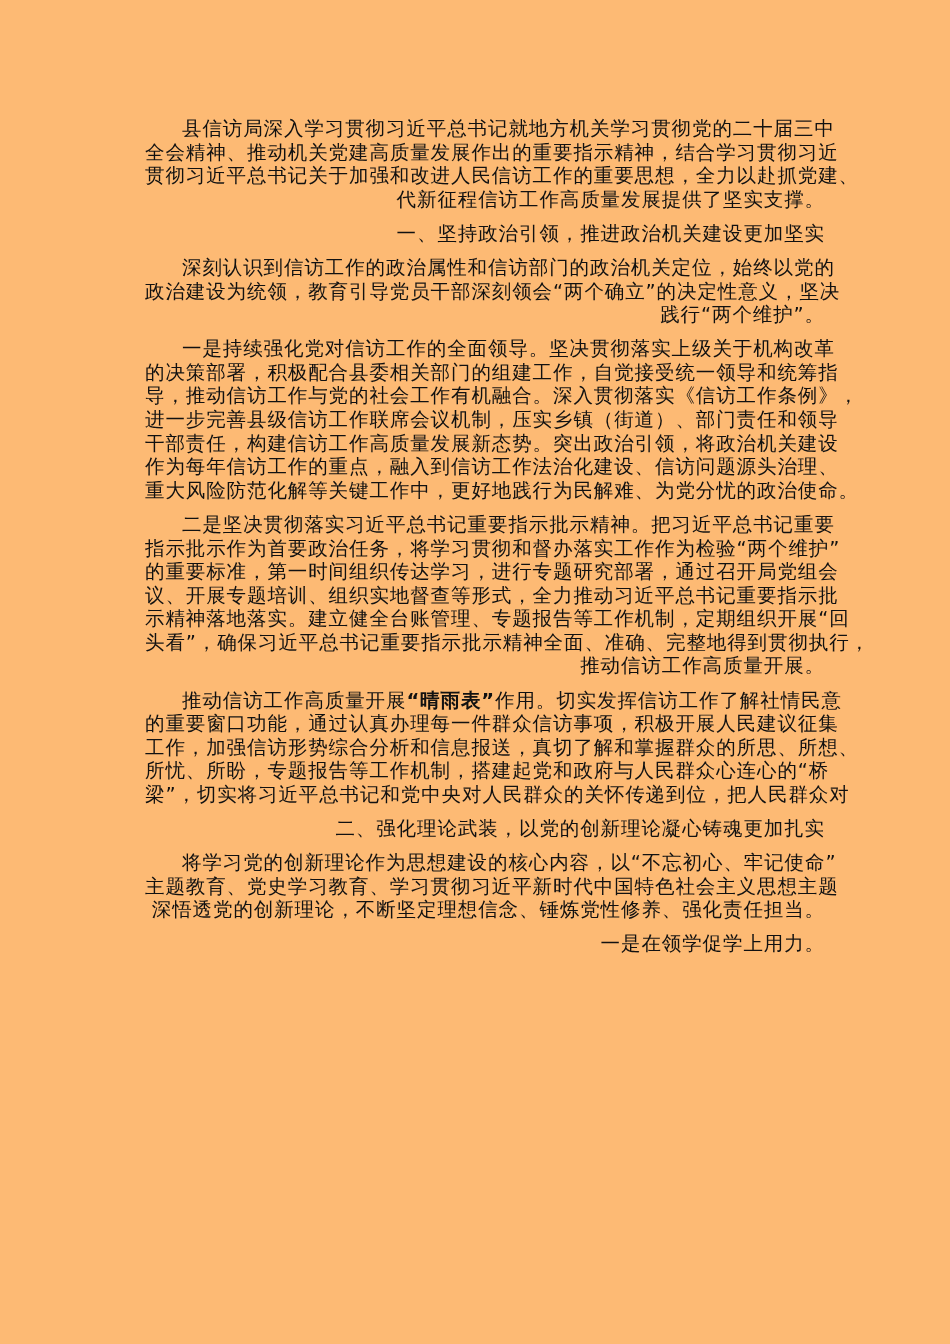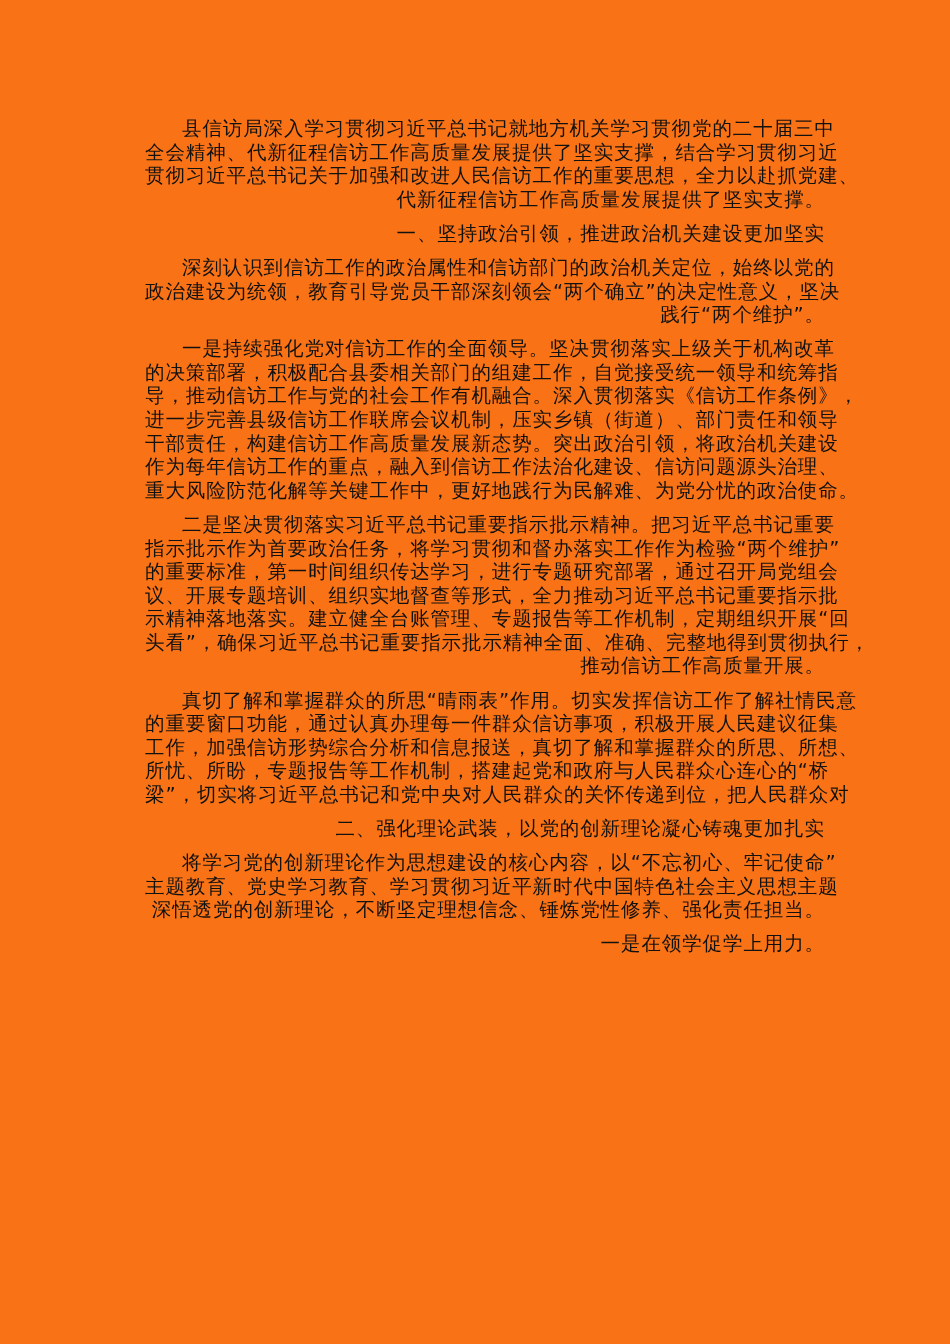--- a/index.html
+++ b/index.html
@@ -1,43 +1,43 @@
 <!DOCTYPE html>
 <html><head>
 <meta charset="utf-8">
 <style>
   html, body { margin: 0; padding: 0; background: #ffffff; }
   body { width: 950px; height: 1344px; position: relative; overflow: hidden; }
   .page {
     position: absolute; left: 0; top: 0; width: 950px; height: 1344px;
-    background: #f97316;
+    background: #fdba74;
   }
   .doc {
     position: absolute; left: 145px; top: 117px; width: 680px;
     font-family: "DejaVu Sans", "Liberation Sans", sans-serif;
     font-size: 19.5px; color: #111111;
   }
   .para { margin: 0 0 10.5px 0; }
   .line {
     display: block; height: 23.6px; line-height: 23.6px;
     white-space: nowrap; letter-spacing: 0.9px; text-align: right;
   }
   .line.indent { padding-left: 37px; }
   .line.justify { text-align: justify; text-align-last: justify; }
-  .b { font-weight: normal; }
+  .b { font-weight: bold; }
 </style>
 </head>
 <body>
 
 <div class="page">
   <div class="doc">
 
     <div class="para">
       <span class="line indent justify">县信访局深入学习贯彻习近平总书记就地方机关学习贯彻党的二十届三中</span>
-      <span class="line justify">全会精神、代新征程信访工作高质量发展提供了坚实支撑，结合学习贯彻习近</span>
+      <span class="line justify">全会精神、推动机关党建高质量发展作出的重要指示精神，结合学习贯彻习近</span>
       <span class="line justify">贯彻习近平总书记关于加强和改进人民信访工作的重要思想，全力以赴抓党建、</span>
       <span class="line">代新征程信访工作高质量发展提供了坚实支撑。</span>
     </div>
 
     <div class="para">
       <span class="line indent">一、坚持政治引领，推进政治机关建设更加坚实</span>
     </div>
 
     <div class="para">
       <span class="line indent justify">深刻认识到信访工作的政治属性和信访部门的政治机关定位，始终以党的</span>
@@ -59,21 +59,21 @@
       <span class="line indent justify">二是坚决贯彻落实习近平总书记重要指示批示精神。把习近平总书记重要</span>
       <span class="line justify">指示批示作为首要政治任务，将学习贯彻和督办落实工作作为检验“两个维护”</span>
       <span class="line justify">的重要标准，第一时间组织传达学习，进行专题研究部署，通过召开局党组会</span>
       <span class="line justify">议、开展专题培训、组织实地督查等形式，全力推动习近平总书记重要指示批</span>
       <span class="line justify">示精神落地落实。建立健全台账管理、专题报告等工作机制，定期组织开展“回</span>
       <span class="line justify">头看”，确保习近平总书记重要指示批示精神全面、准确、完整地得到贯彻执行，</span>
       <span class="line">推动信访工作高质量开展。</span>
     </div>
 
     <div class="para">
-      <span class="line indent justify"><span>真切了解和掌握群众的所思</span><span class="b">“晴雨表”</span><span>作用。切实发挥信访工作了解社情民意</span></span>
+      <span class="line indent justify"><span>推动信访工作高质量开展</span><span class="b">“晴雨表”</span><span>作用。切实发挥信访工作了解社情民意</span></span>
       <span class="line justify">的重要窗口功能，通过认真办理每一件群众信访事项，积极开展人民建议征集</span>
       <span class="line justify">工作，加强信访形势综合分析和信息报送，真切了解和掌握群众的所思、所想、</span>
       <span class="line justify">所忧、所盼，专题报告等工作机制，搭建起党和政府与人民群众心连心的“桥</span>
       <span class="line justify">梁”，切实将习近平总书记和党中央对人民群众的关怀传递到位，把人民群众对</span>
     </div>
 
     <div class="para">
       <span class="line indent">二、强化理论武装，以党的创新理论凝心铸魂更加扎实</span>
     </div>
 

